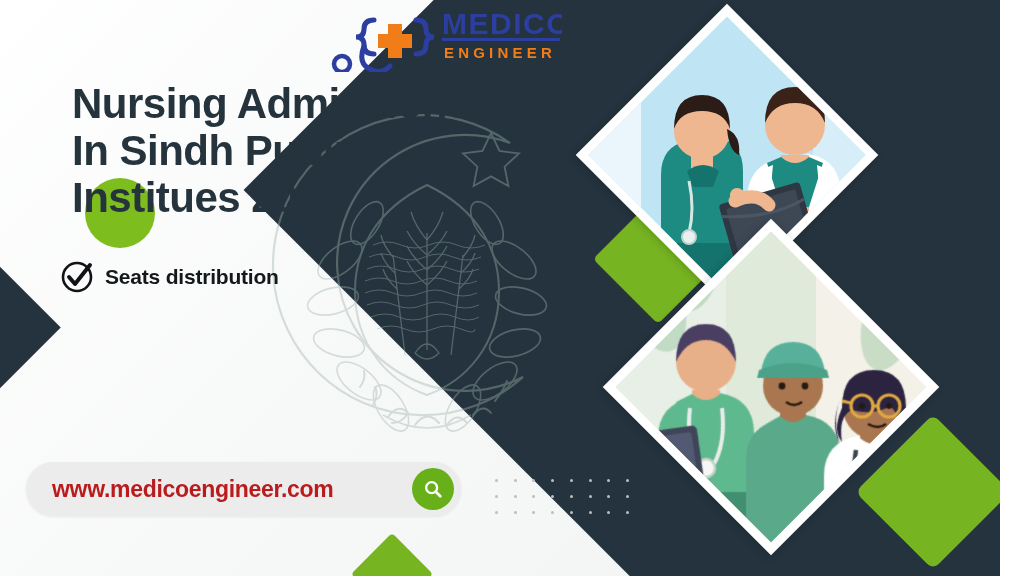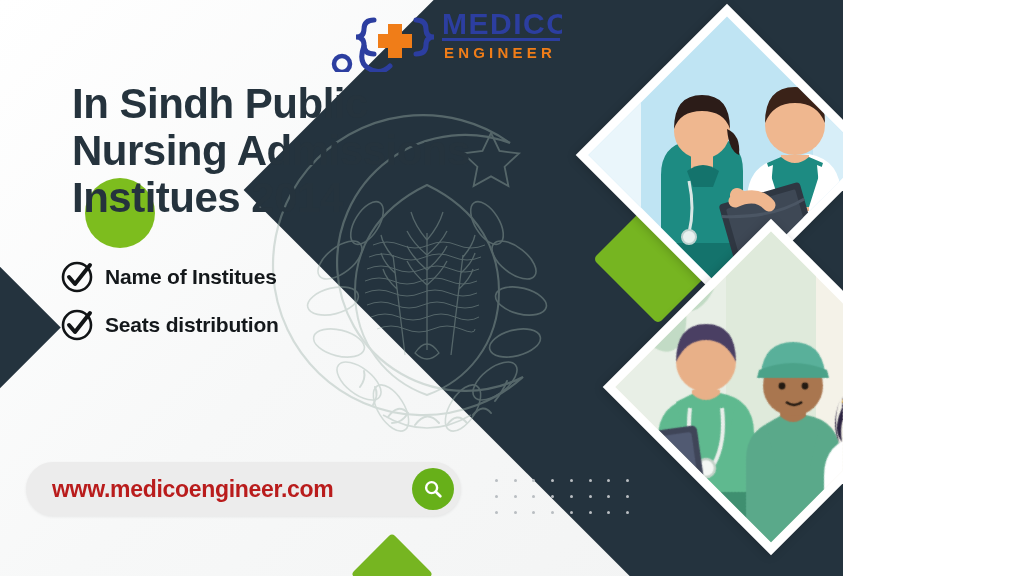--- a/index.html
+++ b/index.html
@@ -5,21 +5,21 @@
 <style>
   * { margin:0; padding:0; box-sizing:border-box; }
   html,body { width:1024px; height:576px; overflow:hidden; }
   body {
     font-family:"Liberation Sans", sans-serif;
     background:#ffffff;
     position:relative;
   }
   #poster {
     position:absolute; left:0; top:0;
-    width:843px; height:576px;
+    width:1000px; height:576px;
     overflow:hidden;
     background:linear-gradient(135deg,#ffffff 0%,#f7f8f8 45%,#f2f3f3 100%);
   }
 
   
   .navy-wedge {
     position:absolute;
     background:#24333e;
   }
   
@@ -408,33 +408,26 @@
       <g fill="#f07d18">
         <path d="M66 22 h14 v10 h10 v14 h-10 v10 h-14 v-10 h-10 v-14 h10 z" rx="3"></path>
       </g>
       <text x="120" y="32" font-family="Liberation Sans, sans-serif" font-size="30" font-weight="700" letter-spacing="1.5" fill="#2c3ea0">MEDICO</text>
       <rect x="120" y="36" width="118" height="3" fill="#2c3ea0"></rect>
       <text x="122" y="56" font-family="Liberation Sans, sans-serif" font-size="15" font-weight="700" letter-spacing="4.2" fill="#f07d18">ENGINEER</text>
     </svg>
   </div>
 
   <h1 id="headline">
+    <span class="ln">Nursing Admissions</span>
     <span class="ln">In Sindh Public</span>
-    <span class="ln">Nursing Admissions</span>
     <span class="ln">Institues 2014</span>
   </h1>
 
   <ul id="checklist">
-    <li class="check-row">
-      <svg class="tick" viewBox="0 0 34 34">
-        <circle cx="17" cy="17" r="14" fill="none" stroke="#111416" stroke-width="2.6"></circle>
-        <path d="M9 17 l6 7 L30 5" fill="none" stroke="#111416" stroke-width="4" stroke-linecap="round" stroke-linejoin="round"></path>
-      </svg>
-      <span class="ctext">Name of Institues</span>
-    </li>
     <li class="check-row">
       <svg class="tick" viewBox="0 0 34 34">
         <circle cx="17" cy="17" r="14" fill="none" stroke="#111416" stroke-width="2.6"></circle>
         <path d="M9 17 l6 7 L30 5" fill="none" stroke="#111416" stroke-width="4" stroke-linecap="round" stroke-linejoin="round"></path>
       </svg>
       <span class="ctext">Seats distribution</span>
     </li>
   </ul>
 
   <div id="url-pill">

